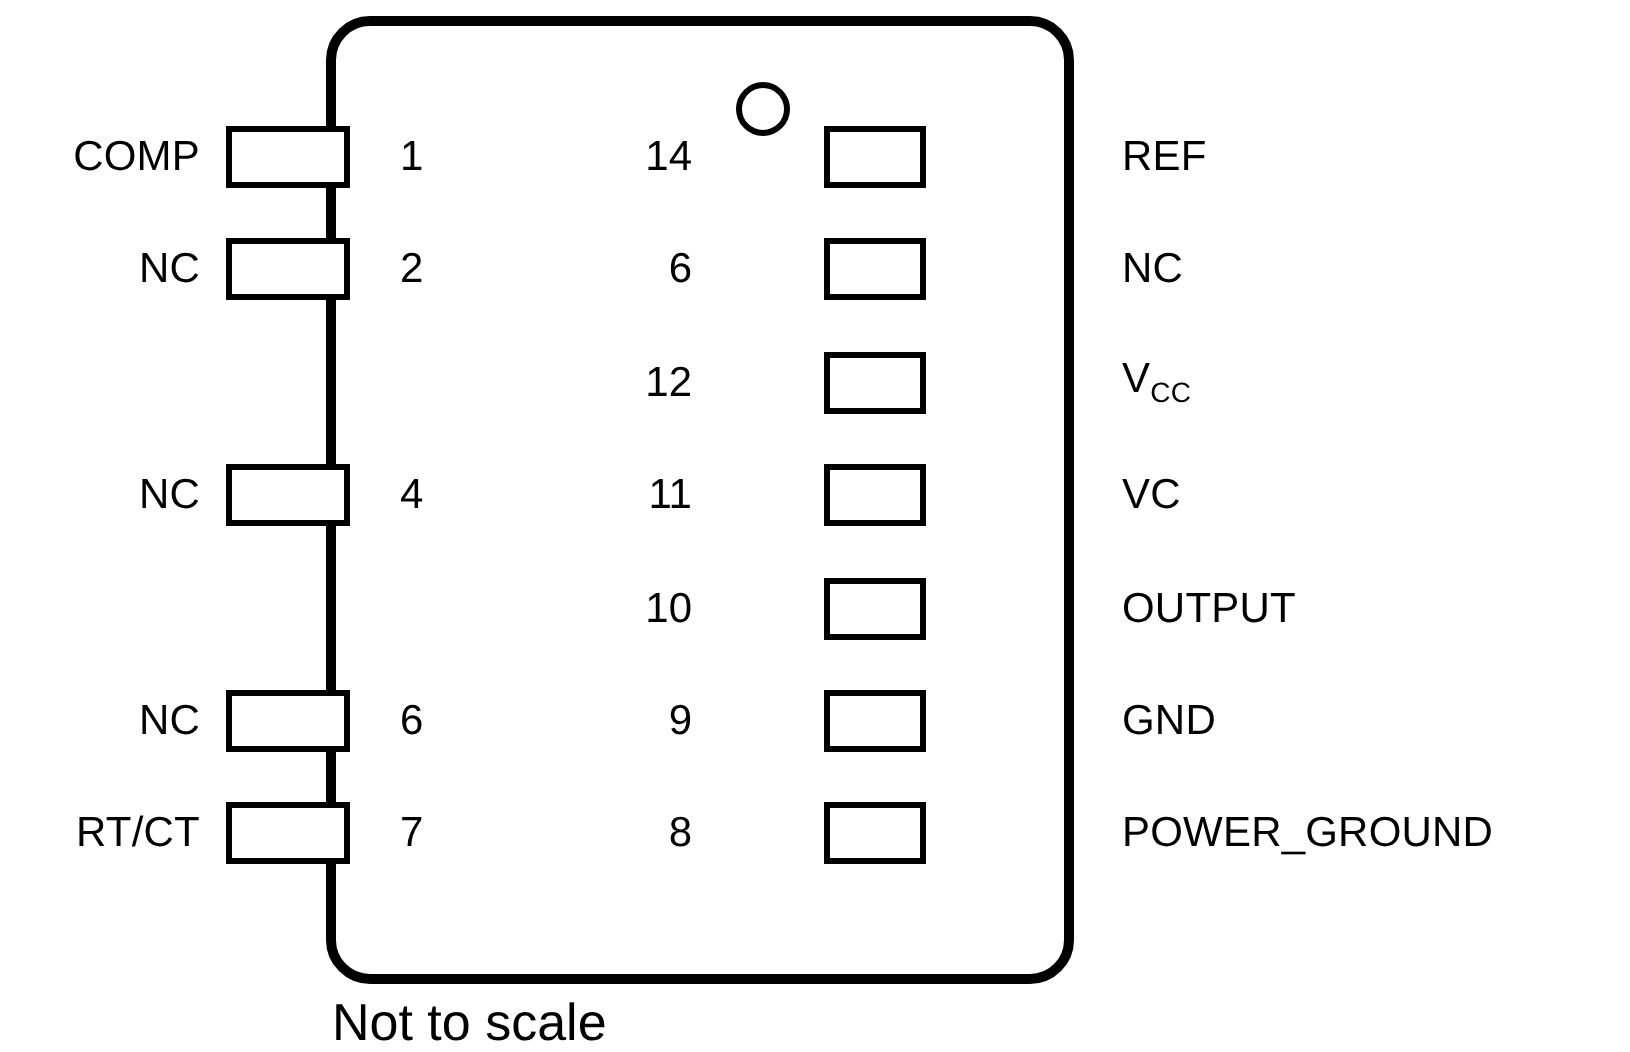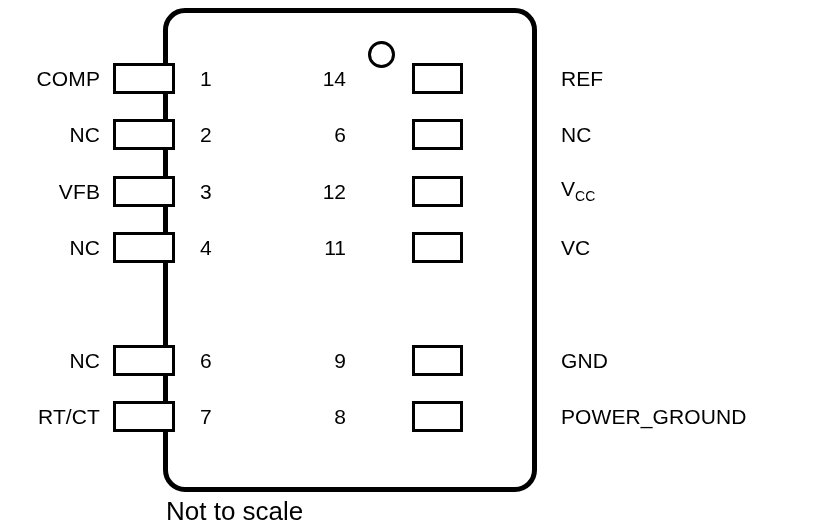--- a/index.html
+++ b/index.html
@@ -114,25 +114,20 @@
   <div class="pin-row left" style="top:62px">
     <span class="pin-label left-label">COMP</span>
     <span class="pin-rect"></span>
     <span class="pin-num left-num">1</span>
   </div>
   <div class="pin-row left" style="top:118px">
     <span class="pin-label left-label">NC</span>
     <span class="pin-rect"></span>
     <span class="pin-num left-num">2</span>
   </div>
-  <div class="pin-row left" style="top:175px">
-    <span class="pin-label left-label">VFB</span>
-    <span class="pin-rect"></span>
-    <span class="pin-num left-num">3</span>
-  </div>
   <div class="pin-row left" style="top:231px">
     <span class="pin-label left-label">NC</span>
     <span class="pin-rect"></span>
     <span class="pin-num left-num">4</span>
   </div>
   <div class="pin-row left" style="top:344px">
     <span class="pin-label left-label">NC</span>
     <span class="pin-rect"></span>
     <span class="pin-num left-num">6</span>
   </div>
@@ -155,20 +150,25 @@
   <div class="pin-row right" style="top:175px">
     <span class="pin-num right-num">12</span>
     <span class="pin-rect right-rect"></span>
     <span class="pin-label right-label"><span>V</span><span class="sub">CC</span></span>
   </div>
   <div class="pin-row right" style="top:231px">
     <span class="pin-num right-num">11</span>
     <span class="pin-rect right-rect"></span>
     <span class="pin-label right-label">VC</span>
   </div>
+  <div class="pin-row right" style="top:288px">
+    <span class="pin-num right-num">10</span>
+    <span class="pin-rect right-rect"></span>
+    <span class="pin-label right-label">OUTPUT</span>
+  </div>
   <div class="pin-row right" style="top:344px">
     <span class="pin-num right-num">9</span>
     <span class="pin-rect right-rect"></span>
     <span class="pin-label right-label">GND</span>
   </div>
   <div class="pin-row right" style="top:400px">
     <span class="pin-num right-num">8</span>
     <span class="pin-rect right-rect"></span>
     <span class="pin-label right-label">POWER_GROUND</span>
   </div>

